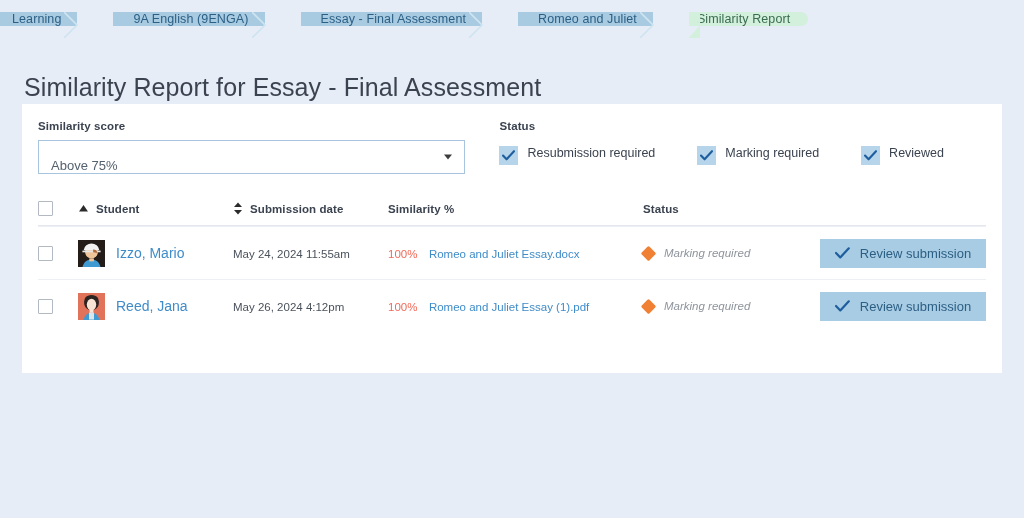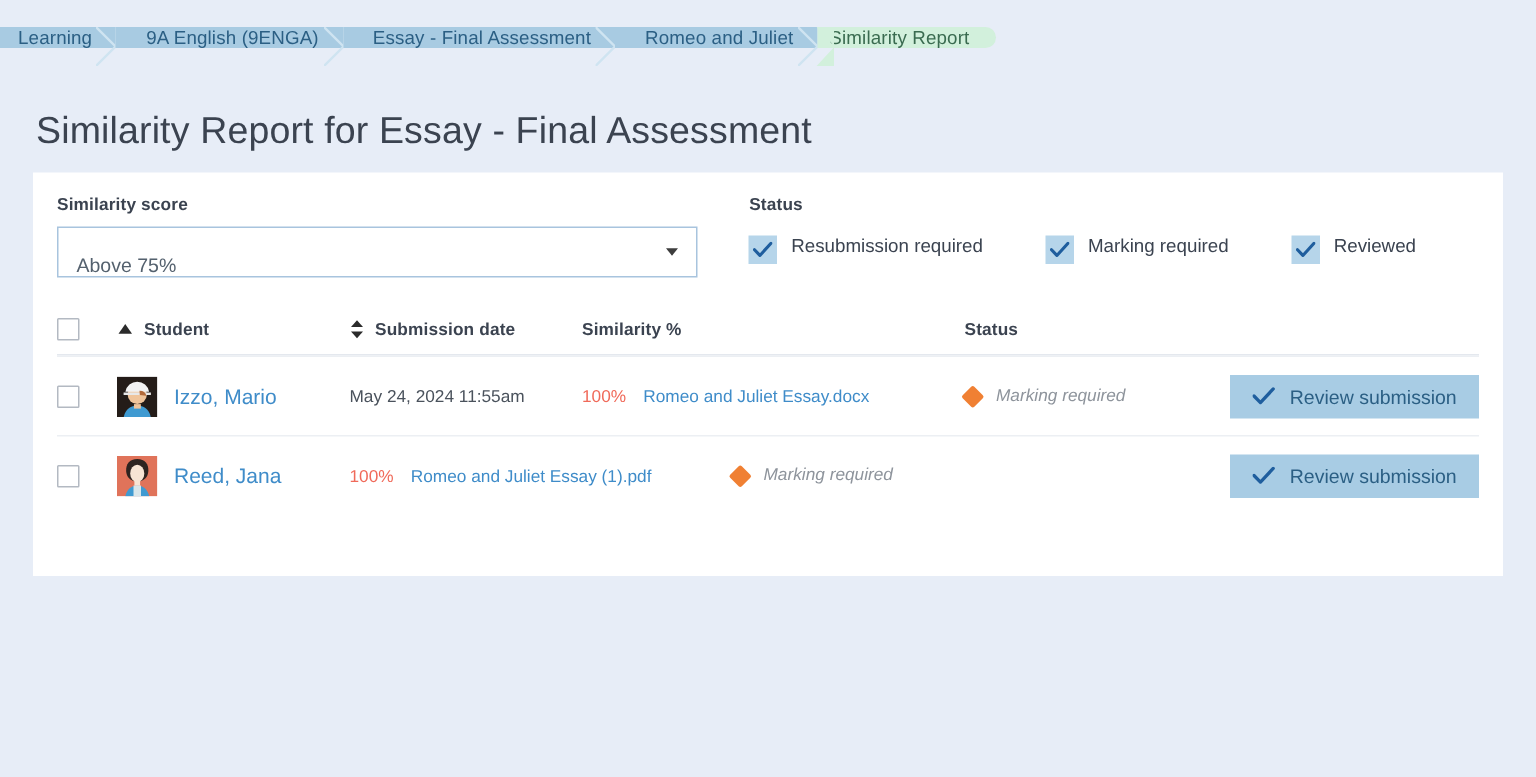--- a/index.html
+++ b/index.html
@@ -12,21 +12,22 @@
     overflow: hidden;
     position: relative;
   }
 
   
   .breadcrumb-bar {
     position: absolute;
     left: 0; top: 12px;
     height: 26px;
     display: flex;
-    align-items: center;
+    align-items: flex-start;
+    gap: 36px;
   }
   .crumb {
     position: relative;
     display: flex;
     align-items: center;
     background: #a8cbe2;
     color: #2b5f84;
     font-size: 12.5px;
     padding: 0 16px 0 20px;
     white-space: nowrap;
@@ -62,21 +63,21 @@
     left: 24px; top: 56px;
     font-size: 25px;
     font-weight: 400;
     color: #3b4350;
     letter-spacing: .1px;
   }
 
   
   .card {
     position: absolute;
-    left: 22px; top: 115px;
+    left: 22px; top: 104px;
     width: 980px; height: 269px;
     background: #ffffff;
   }
 
   
   .filters {
     position: absolute;
     left: 16px; top: 16px;
     right: 16px;
     display: flex;
@@ -408,20 +409,23 @@
             <rect width="27" height="27" fill="#e0735a"></rect>
             <path d="M13.5 2 c5.3 0 7.6 3.6 7.4 8 c-0.2 3.6 -2.4 7 -7.4 7 c-5 0 -7.2 -3.4 -7.4 -7 c-0.2 -4.4 2.1 -8 7.4 -8 Z" fill="#2d2320"></path>
             <ellipse cx="13.5" cy="11.6" rx="4.7" ry="5.8" fill="#f7e4d4"></ellipse>
             <path d="M5.5 27 c1.1 -5.2 4.6 -7.3 8 -7.3 c3.4 0 6.9 2.1 8 7.3 Z" fill="#3f9ad1"></path>
             <rect x="11.6" y="16.4" width="3.8" height="3.4" fill="#f7e4d4"></rect>
             <path d="M11 19.6 h5 v7 h-5 Z" fill="#d9e6ea"></path>
           </svg>
         </span>
         <span class="student-name">Reed, Jana</span>
       </div>
+      <div class="c-date">
+        <span class="date-txt">May 26, 2024 4:12pm</span>
+      </div>
       <div class="c-sim">
         <span class="sim-pct">100%</span>
         <span class="sim-file">Romeo and Juliet Essay (1).pdf</span>
       </div>
       <div class="c-status">
         <span class="diamond"></span>
         <span class="status-txt">Marking required</span>
       </div>
       <div class="c-action">
         <button class="review-btn">

